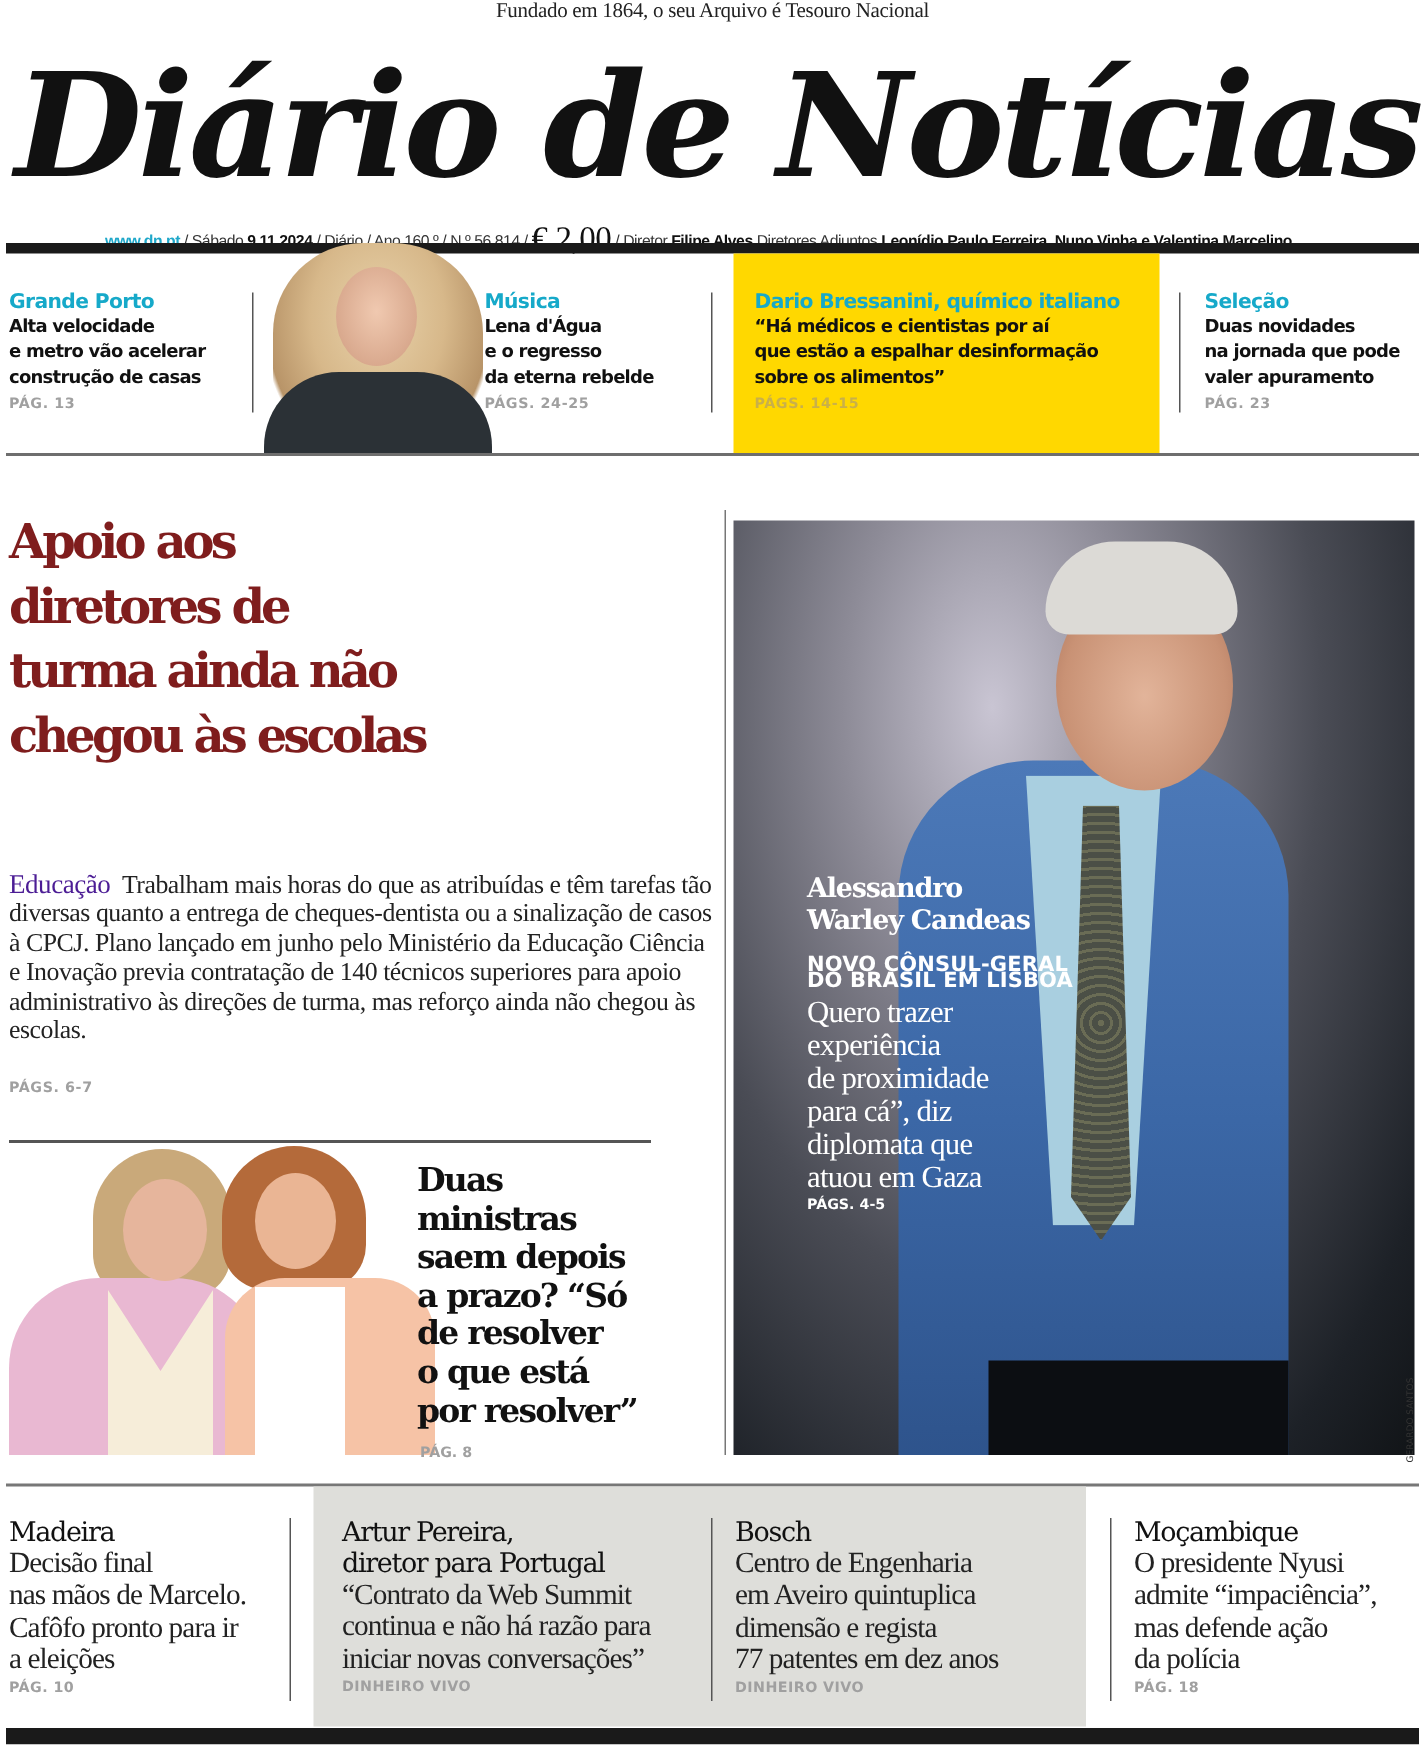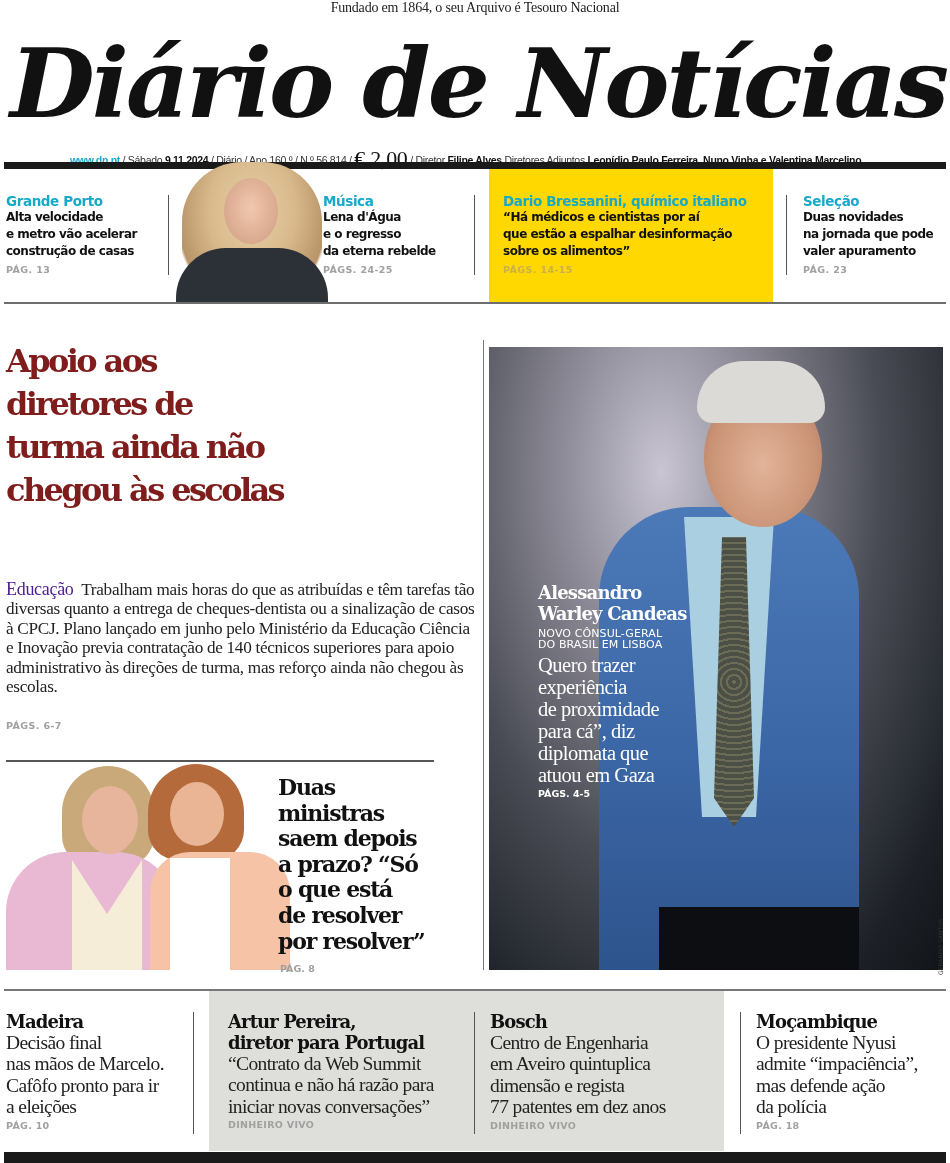--- a/index.html
+++ b/index.html
@@ -64,30 +64,30 @@
   .photo-consul .suit { position: absolute; left: 110px; top: 160px; width: 260px; height: 480px; border-radius: 90px 90px 0 0;
     background: linear-gradient(180deg, #4c79b8 0%, #3b67a6 50%, #2d528a 100%); }
   .photo-consul .shirt { position: absolute; left: 195px; top: 170px; width: 90px; height: 300px; background: #a9cfe0; clip-path: polygon(0 0, 100% 0, 80% 100%, 20% 100%); }
   .photo-consul .tie { position: absolute; left: 225px; top: 190px; width: 40px; height: 290px; background: repeating-radial-gradient(circle at 50% 50%, #6a6c55 0 2px, #4b4f46 2px 6px); clip-path: polygon(20% 0, 80% 0, 100% 90%, 50% 100%, 0 90%); }
   .photo-consul .face { position: absolute; left: 215px; top: 40px; width: 118px; height: 140px; border-radius: 50%; background: radial-gradient(ellipse at 50% 55%, #e2b49a 0%, #c99275 65%, #a87058 100%); }
   .photo-consul .hair { position: absolute; left: 208px; top: 14px; width: 128px; height: 62px; border-radius: 60px 60px 20px 20px; background: #dcdad6; }
   .photo-consul .legs { position: absolute; left: 170px; top: 560px; width: 200px; height: 80px; background: #0c0e12; }
 
   .consul-text { left: 538px; top: 582px; width: 180px; color: #fff; }
   .consul-name { font-family: "DejaVu Serif", serif; font-weight: bold; font-size: 18px; line-height: 21px; letter-spacing: -0.8px; }
-  .consul-role { font-family: "DejaVu Sans", sans-serif; font-weight: normal; font-size: 11px; line-height: 11px; margin-top: 4px; letter-spacing: 0.1px; }
+  .consul-role { font-family: "DejaVu Sans", sans-serif; font-weight: bold; font-size: 14px; line-height: 11px; margin-top: 14px; letter-spacing: 0.1px; }
   .consul-quote { font-family: "Liberation Serif", serif; font-size: 20.5px; line-height: 22px; margin-top: 4px; letter-spacing: -0.5px; }
   .consul-pg { font-family: "DejaVu Sans", sans-serif; font-weight: bold; font-size: 9.5px; margin-top: 2px; }
   .credit { left: 937px; top: 905px; width: 12px; height: 70px; font-family: "DejaVu Sans", sans-serif; font-size: 6px; color: #333; writing-mode: vertical-rl; transform: rotate(180deg); }
 
   
   .hr-bottom { left: 4px; top: 989px; width: 942px; height: 2px; background: #777; }
   .grey-box { left: 209px; top: 991px; width: 515px; height: 160px; background: #dededa; }
   .btm { font-family: "Liberation Serif", serif; color: #222; }
-  .btm .k { font-family: "DejaVu Serif", serif; font-weight: bold; font-size: 18px; line-height: 21px; letter-spacing: -0.9px; color: #111; }
+  .btm .k { font-family: "DejaVu Serif", serif; font-weight: normal; font-size: 18px; line-height: 21px; letter-spacing: -0.9px; color: #111; }
   .btm .t { font-size: 19.5px; line-height: 21.4px; letter-spacing: -0.6px; }
   .btm .pg { font-family: "DejaVu Sans", sans-serif; font-weight: bold; font-size: 9.5px; color: #a0a0a0; margin-top: 2px; letter-spacing: 0.3px; }
   .bottombar { left: 4px; top: 1152px; width: 942px; height: 11px; background: #1a1a1a; }
 </style>
 </head>
 <body>
 
 <div class="abs tagline">Fundado em 1864, o seu Arquivo é Tesouro Nacional</div>
 <div class="abs masthead">Diário de Notícias</div>
 <div class="abs infoline">
@@ -173,22 +173,22 @@
   <div class="w2hair"></div>
   <div class="w2jacket"></div>
   <div class="w2shirt"></div>
   <div class="w2face"></div>
 </div>
 <div class="abs min-head">
   <div>Duas</div>
   <div>ministras</div>
   <div>saem depois</div>
   <div>a prazo? “Só</div>
+  <div>de resolver</div>
   <div>o que está</div>
-  <div>de resolver</div>
   <div>por resolver”</div>
 </div>
 <div class="abs min-pg">PÁG. 8</div>
 
 <div class="abs photo-consul">
   <div class="suit"></div>
   <div class="shirt"></div>
   <div class="tie"></div>
   <div class="face"></div>
   <div class="hair"></div>

